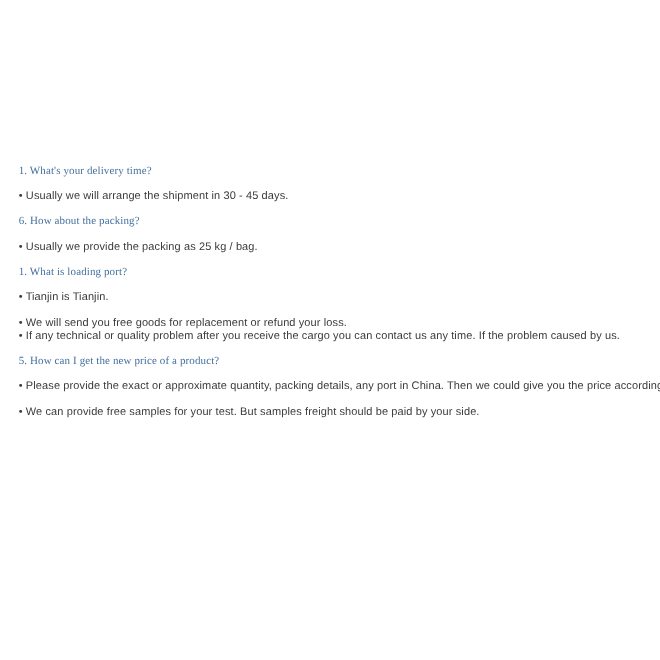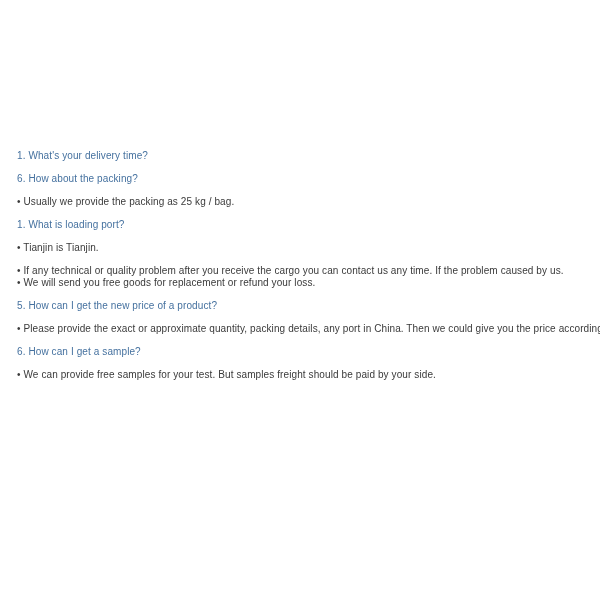--- a/index.html
+++ b/index.html
@@ -25,67 +25,68 @@
     font-size: 10px;
     line-height: 12px;
     letter-spacing: 0.1px;
   }
   .block .line {
     white-space: nowrap;
     overflow: hidden;
   }
   .q .line {
     color: #45719f;
+    font-family: Liberation Serif, serif;
   }
   .a .line {
     color: #3a3a3a;
   }
 </style>
 </head>
 <body>
 
 <div class="faq">
 
   <p class="block q">
     <span class="line">1. What's your delivery time?</span>
   </p>
 
+  <p class="block a">
+    <span class="line">• Usually we will arrange the shipment in 30 - 45 days.</span>
+  </p>
 
   <p class="block q">
     <span class="line">6. How about the packing?</span>
   </p>
 
   <p class="block a">
     <span class="line">• Usually we provide the packing as 25 kg / bag.</span>
   </p>
 
 
   <p class="block q">
     <span class="line">1. What is loading port?</span>
   </p>
 
   <p class="block a">
     <span class="line">• Tianjin is Tianjin.</span>
   </p>
 
 
   <p class="block a">
+    <span class="line" style="display:block">• We will send you free goods for replacement or refund your loss.</span>
     <span class="line" style="display:block">• If any technical or quality problem after you receive the cargo you can contact us any time. If the problem caused by us.</span>
-    <span class="line" style="display:block">• We will send you free goods for replacement or refund your loss.</span>
   </p>
 
   <p class="block q">
     <span class="line">5. How can I get the new price of a product?</span>
   </p>
 
   <p class="block a">
     <span class="line">• Please provide the exact or approximate quantity, packing details, any port in China. Then we could give you the price accordingly.</span>
   </p>
 
-  <p class="block q">
-    <span class="line">6. How can I get a sample?</span>
-  </p>
 
   <p class="block a">
     <span class="line">• We can provide free samples for your test. But samples freight should be paid by your side.</span>
   </p>
 
 </div>
 
 </body></html>

